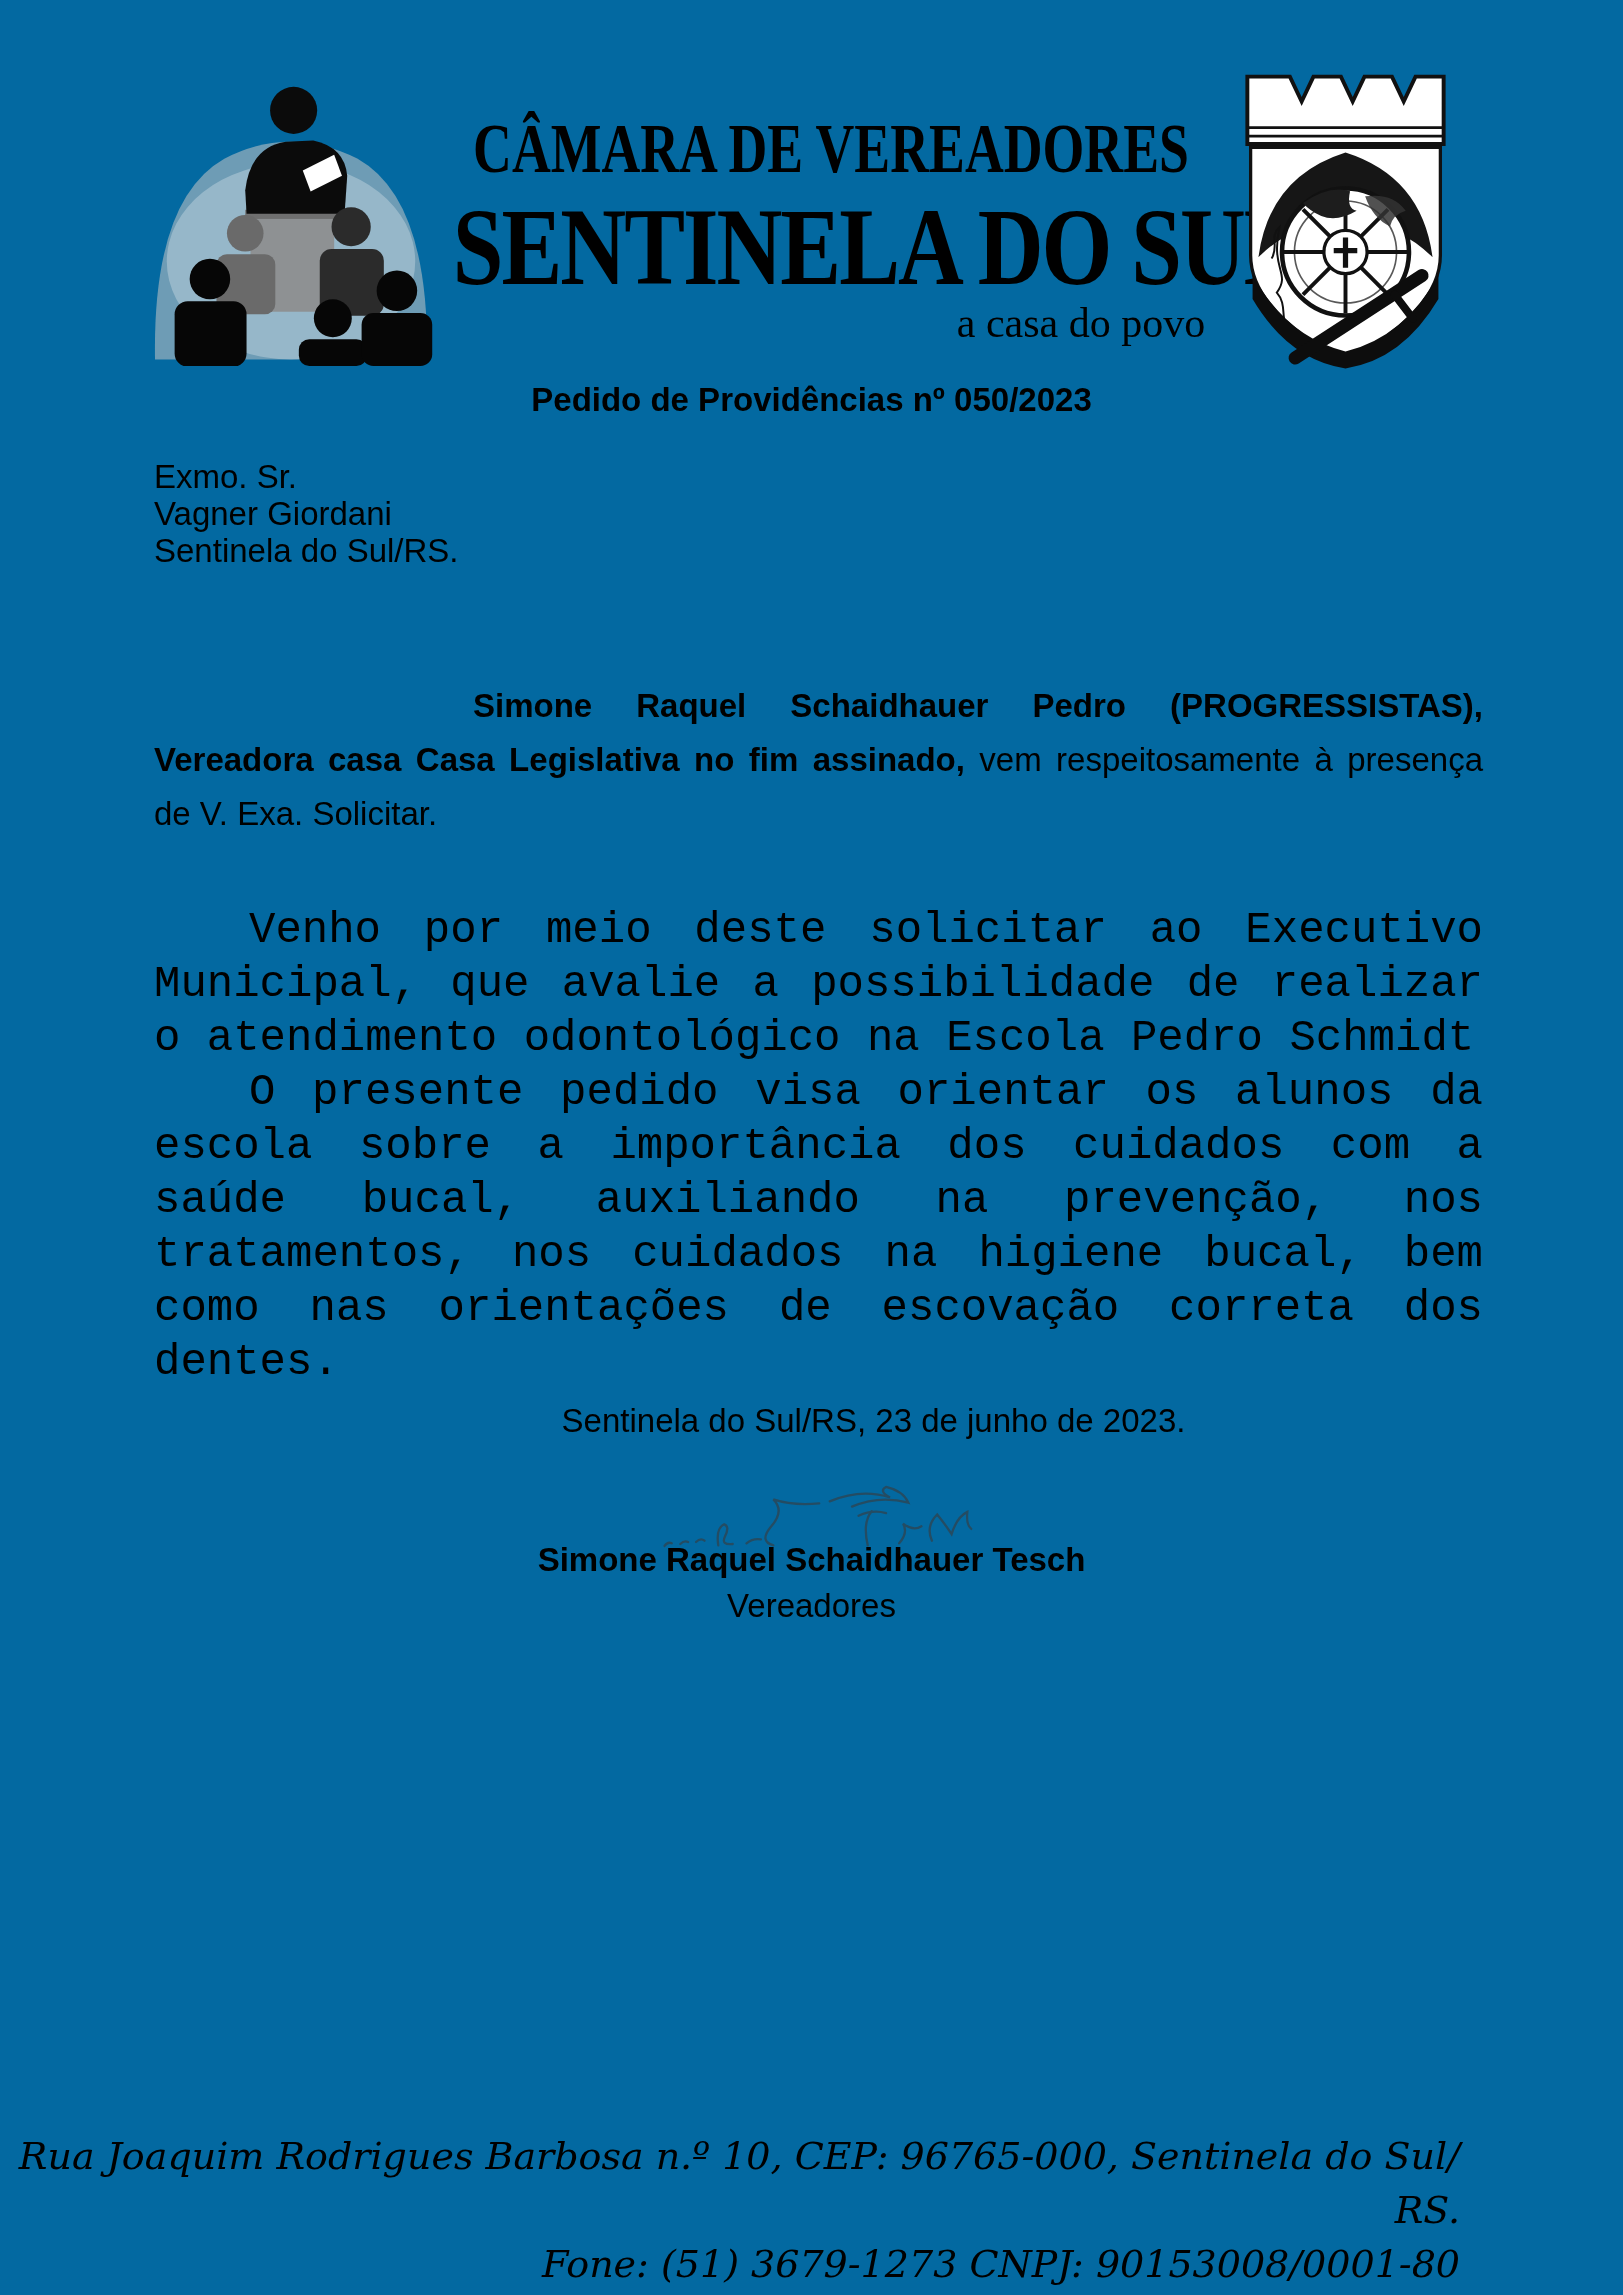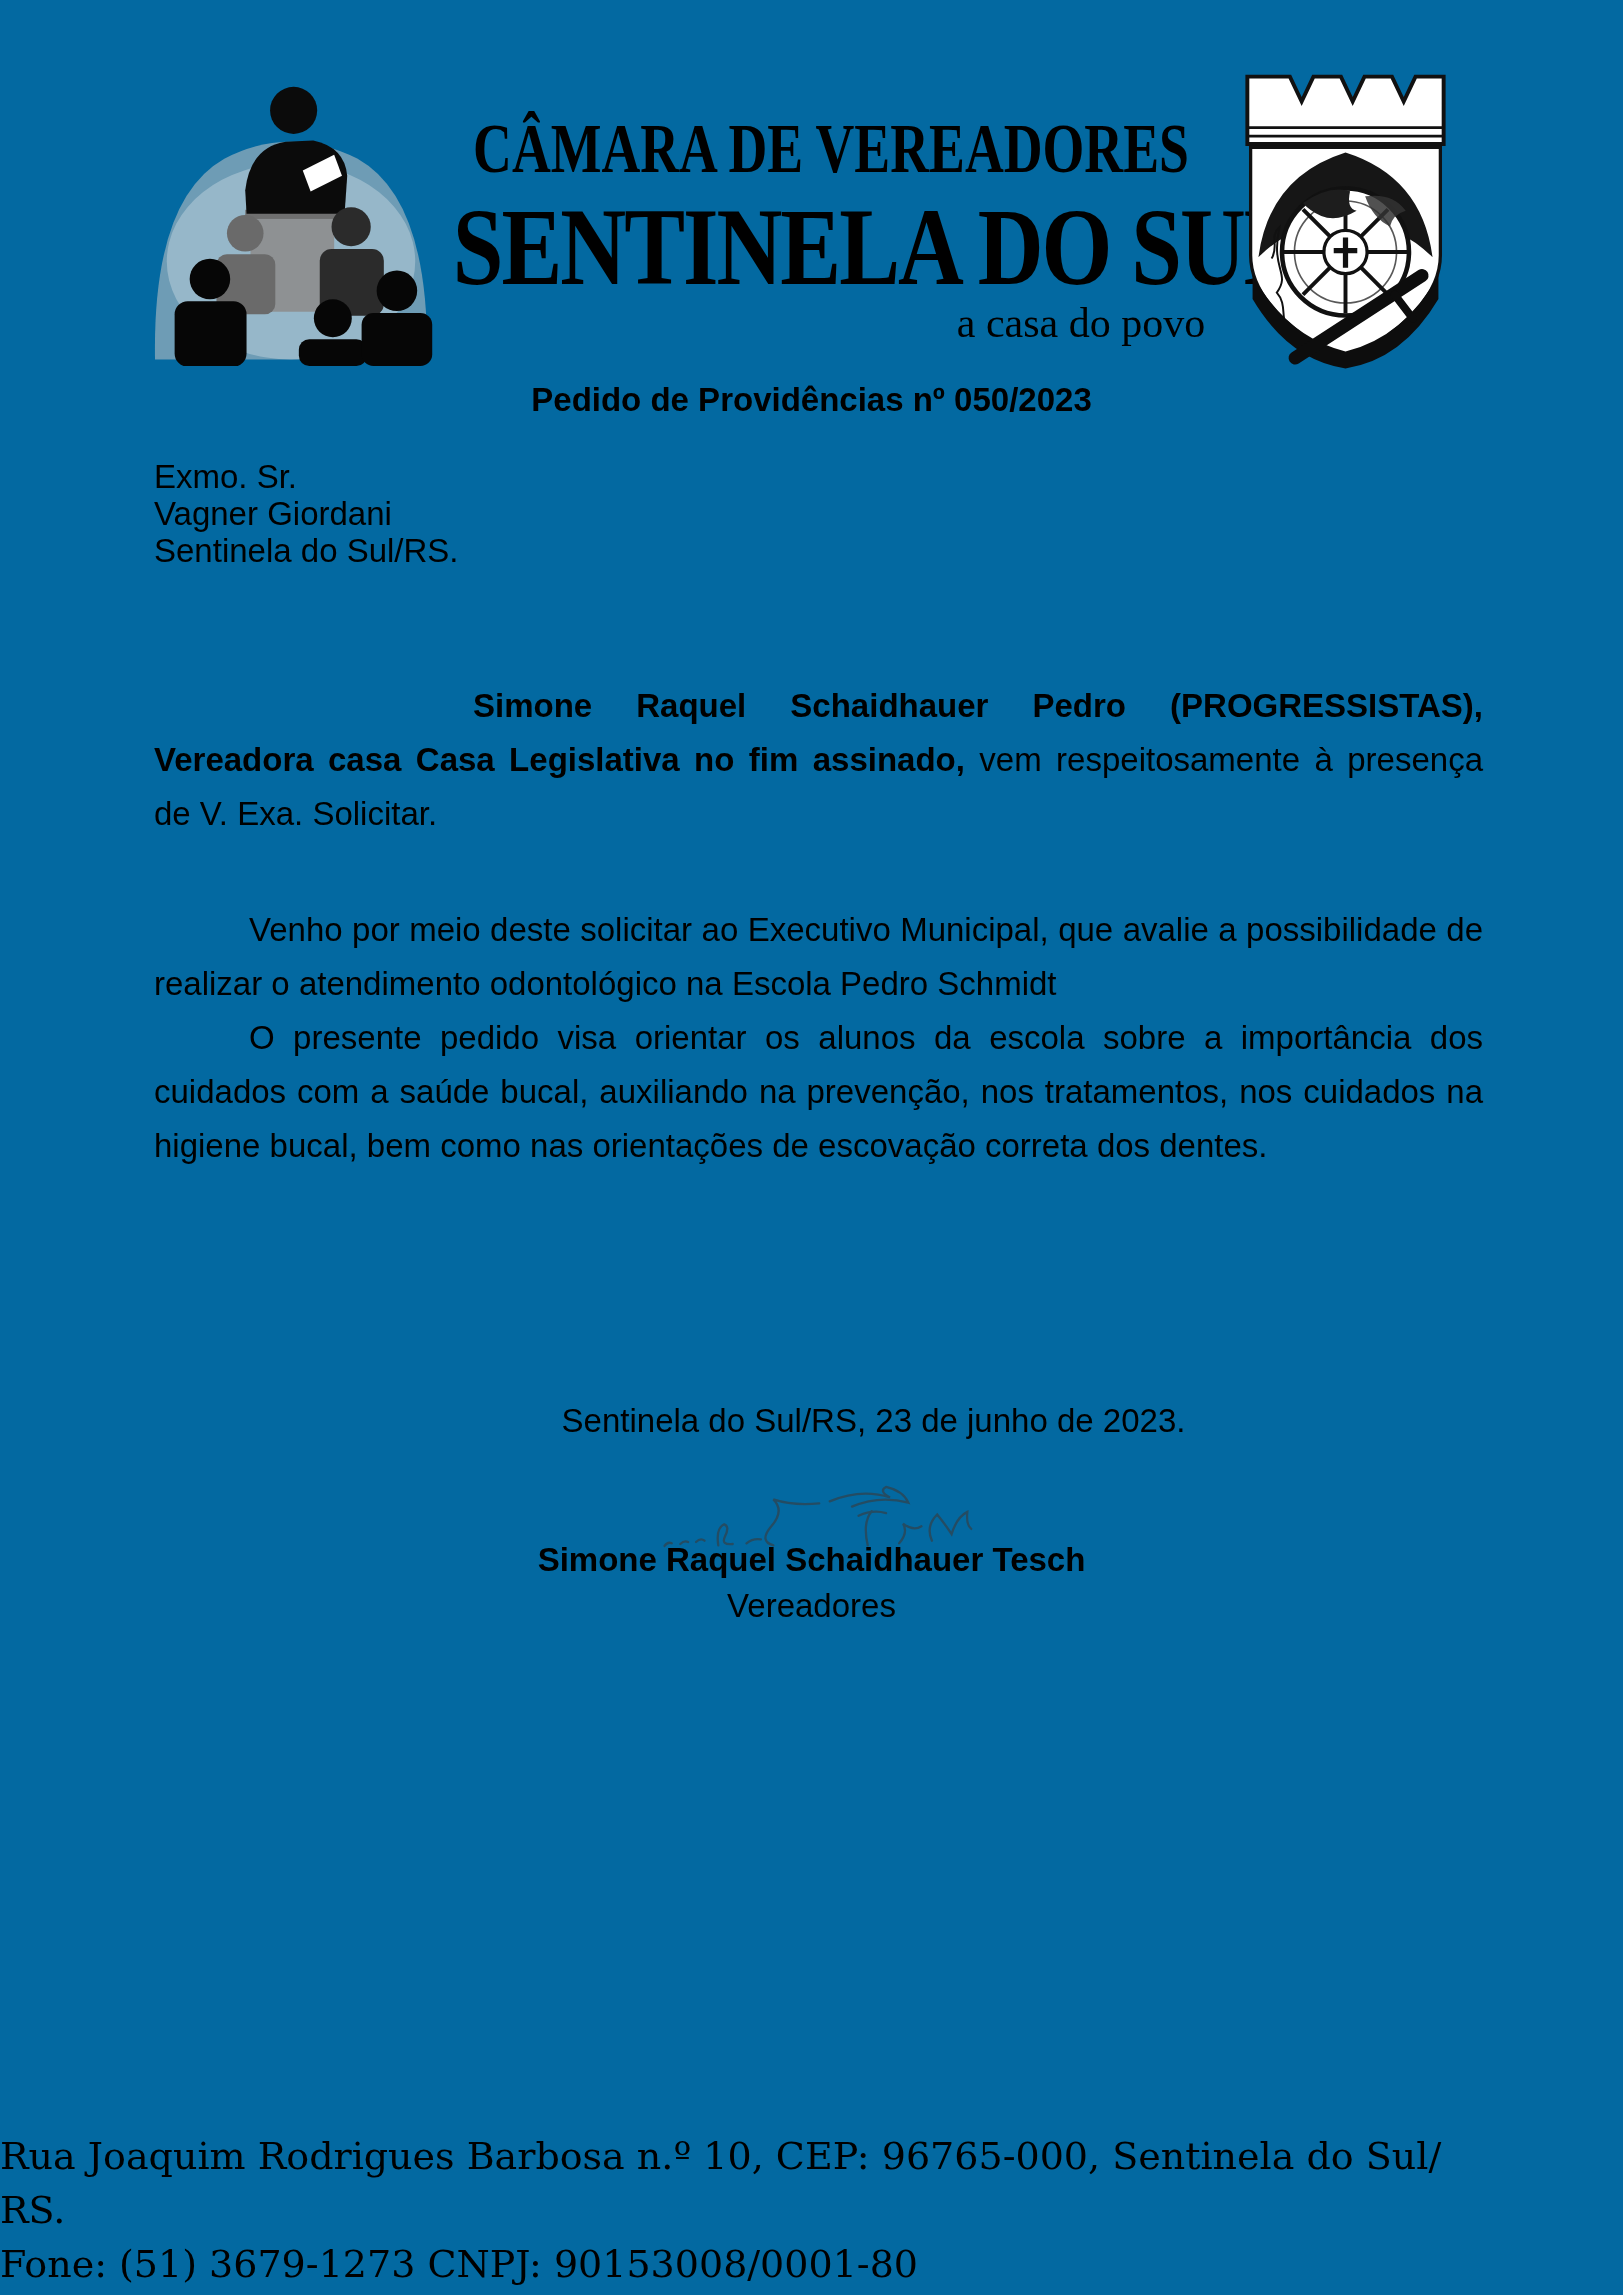--- a/index.html
+++ b/index.html
@@ -31,31 +31,31 @@
   .doc-title {
     position:absolute; top:381px; left:0; width:100%; text-align:center;
     font-weight:700; font-size:33px;
   }
   .addressee { position:absolute; left:154px; top:458px; font-size:33px; line-height:37px; }
   .p1 { position:absolute; left:154px; top:679px; width:1329px; font-size:33px; }
   .p1 > div { line-height:54px; }
   .p1l1 { text-indent:319px; text-align:justify; text-align-last:justify; }
   .p1l2 { text-align:justify; text-align-last:justify; }
   .b { font-weight:700; }
-  .p23 { position:absolute; left:154px; top:903px; width:1329px; font-size:33px; line-height:54px; }
+  .p23 { position:absolute; left:154px; top:903px; width:1329px; font-size:44px; line-height:54px;font-family:Liberation Mono, monospace; }
   .p23 p { margin:0; text-align:justify; text-indent:95px; }
   .p4 { position:absolute; left:154px; top:1251px; width:1329px; font-size:33px; line-height:54px; text-indent:118px; }
   .dateline { position:absolute; left:209px; top:1402px; width:1329px; text-align:center; font-size:33px; }
   .sig-block { position:absolute; left:0; top:1483px; width:1623px; text-align:center; font-size:33px; }
   .sig-squiggle { position:absolute; left:658px; top:0; width:367px; height:82px; }
   .sig-name { margin-top:58px; font-weight:700; }
   .sig-role { margin-top:7.9px; }
   .footer {
-    position:absolute; left:0; top:2129px; width:1460px; text-align:left;
-    font-family:"DejaVu Serif", serif; font-size:38px; line-height:54px;
+    position:absolute; left:0; top:2129px; width:1460px; text-align:right;
+    font-family:"DejaVu Serif", serif; font-style:italic; font-size:38px; line-height:54px;
   }
 </style>
 </head>
 <body>
 
 <div class="page">
 
   <svg class="logo-left" viewBox="0 0 440 465" aria-hidden="true">
     <path d="M12,455 Q8,210 118,148 Q218,96 322,148 Q432,210 428,455 Z" fill="#c7c7c7" opacity="0.55"></path>
     <ellipse cx="220" cy="305" rx="190" ry="150" fill="#ffffff" opacity="0.28"></ellipse>

